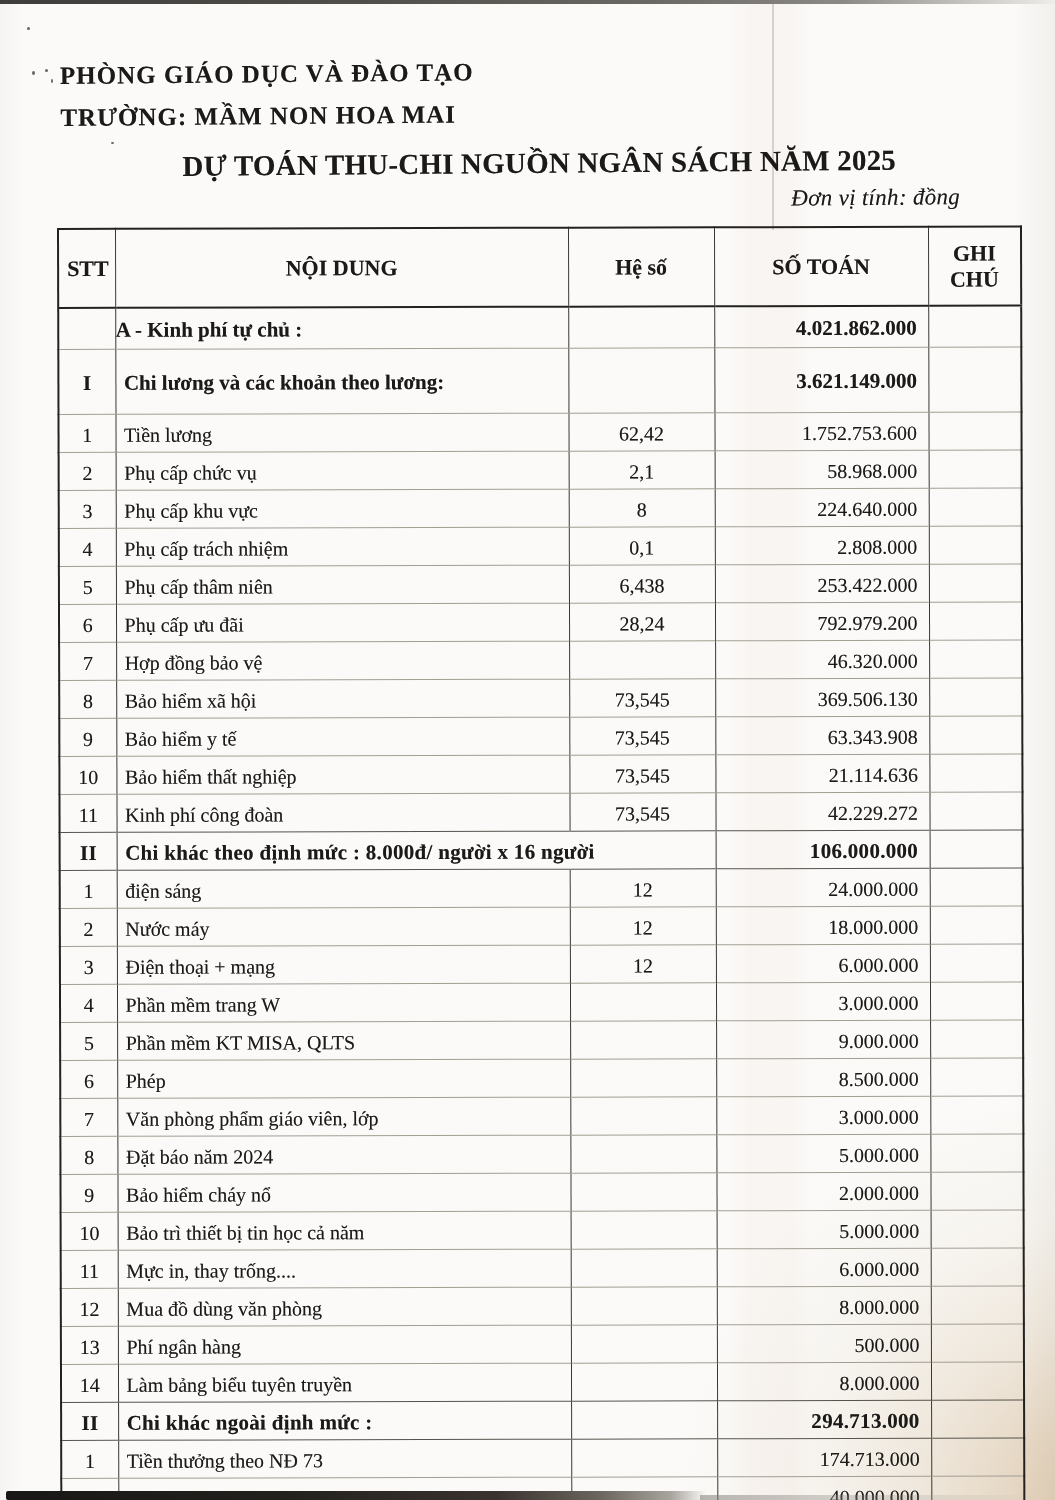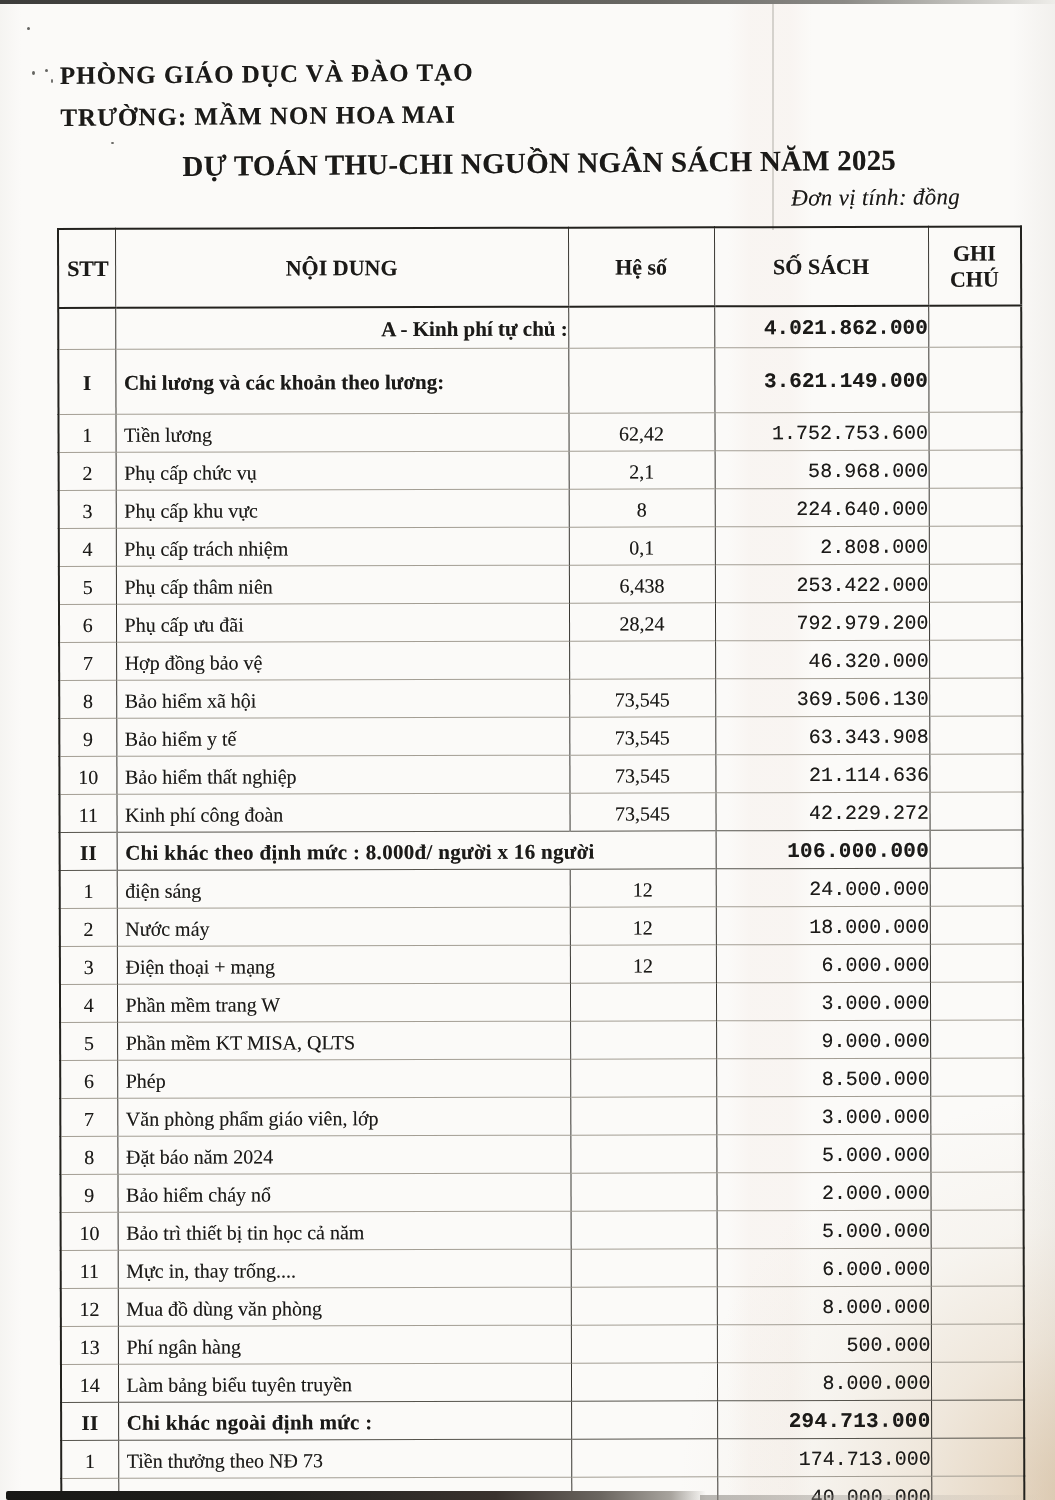--- a/index.html
+++ b/index.html
@@ -61,24 +61,24 @@
   }
   td:first-child{border-left:none;margin-top:36px;}
   thead td{
     height:77px;font-size:22px;font-weight:700;text-align:center;
     border-bottom:2.8px solid #23221e;border-top:none;line-height:1.18;
     white-space:normal;padding:0 8px;
   }
   td.stt{text-align:center;}
   td.nd{text-align:left;padding-left:8px;}
   td.hs{text-align:center;}
-  td.st{text-align:right;font-family:Liberation Mono, monospace;}
+  td.st{text-align:right;padding-right:11px;}
   td.gc{}
   tr.row-a td{height:37px;font-weight:700;font-size:21px;border-top:none;}
-  tr.row-a td.nd{text-align:right;padding-left:0;}
+  tr.row-a td.nd{text-align:left;padding-left:0;}
   tr.row-i td{height:61px;font-weight:700;font-size:21px;}
   tr.row-ii td{height:34px;font-weight:700;font-size:21px;letter-spacing:0.3px;border-top:1.5px solid #55534c;}
   tr.row-ii + tr td{border-top:1.5px solid #55534c;}
   tr.row-item td{height:34px;}
 </style>
 </head>
 <body>
 
 <div class="page">
 
@@ -106,21 +106,21 @@
           <col class="c-nd">
           <col class="c-hs">
           <col class="c-st">
           <col class="c-gc">
       </colgroup>
       <thead>
         <tr>
           <td>STT</td>
           <td>NỘI DUNG</td>
           <td>Hệ số</td>
-          <td>SỐ SÁCH</td>
+          <td>SỐ TOÁN</td>
           <td>GHI CHÚ</td>
         </tr>
       </thead>
       <tbody>
           <tr class="row-a">
             <td class="stt"></td>
             <td class="nd">A - Kinh phí tự chủ :</td>
             <td class="hs"></td>
             <td class="st">4.021.862.000</td>
             <td class="gc"></td>

